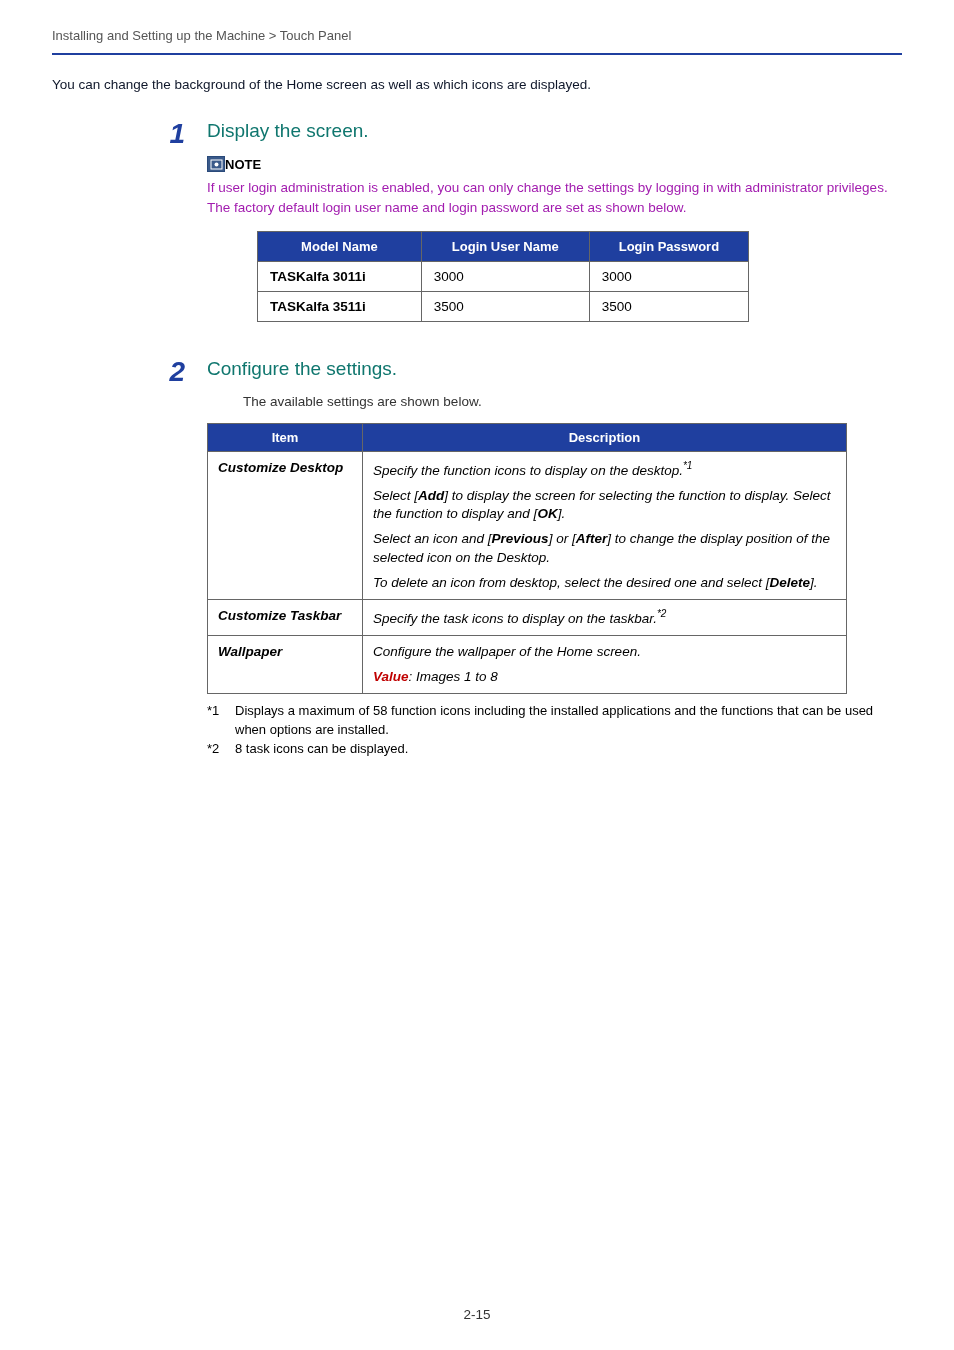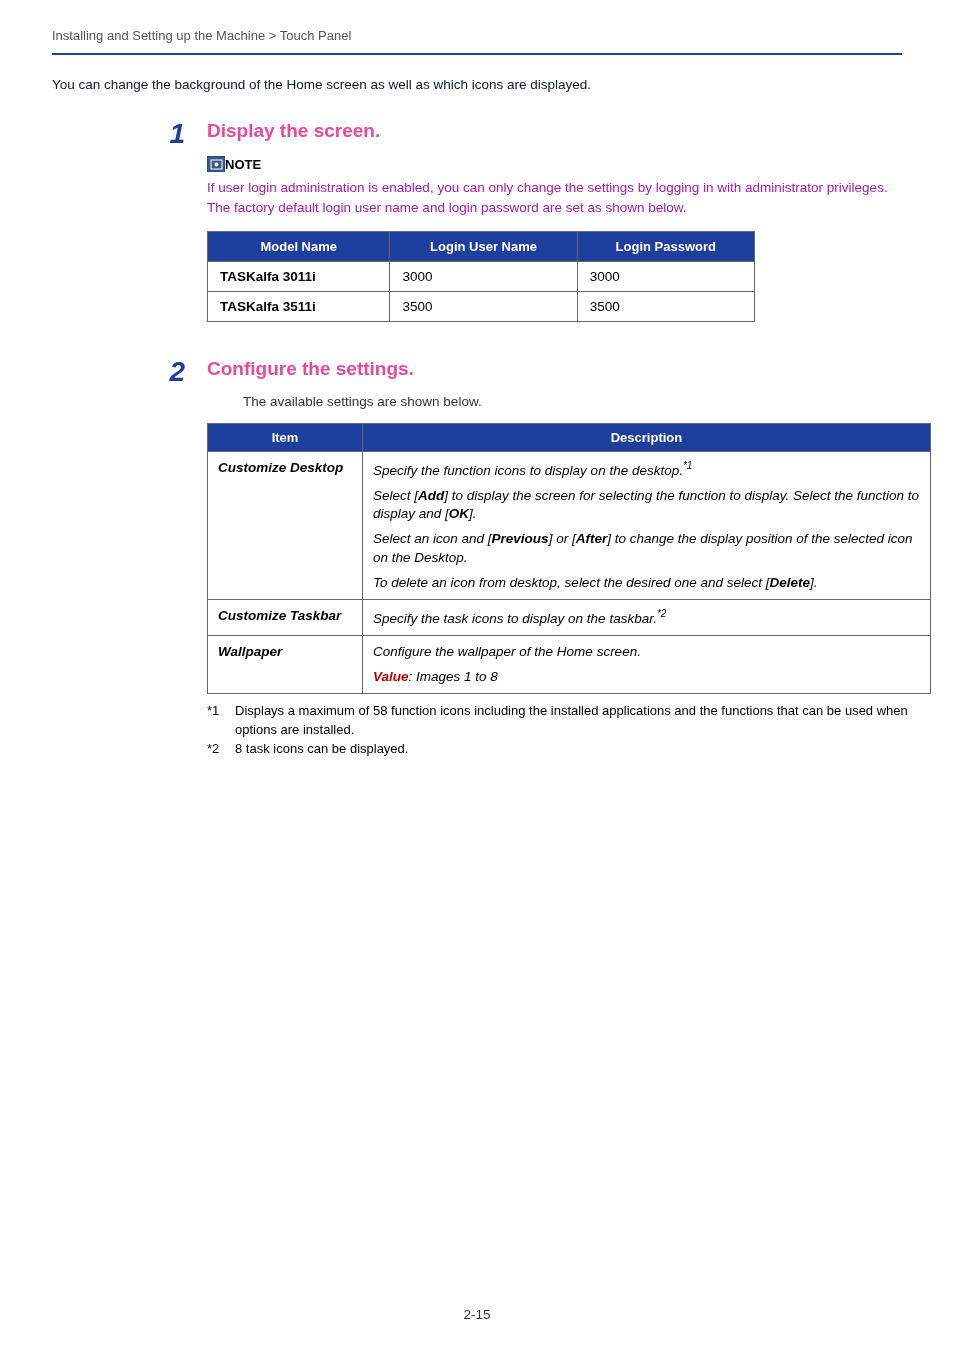--- a/index.html
+++ b/index.html
@@ -49,22 +49,22 @@
       font-family: Arial, sans-serif;
       font-size: 28px;
       font-weight: 900;
       font-style: italic;
       color: #1f3f9f;
       line-height: 1;
     }
     .step-heading {
       font-family: Arial, sans-serif;
       font-size: 19px;
-      font-weight: 700;
-      color: #ec4899;
+      font-weight: 400;
+      color: #0f766e;
       margin-bottom: 14px;
     }
     .step-body {
       flex: 1;
     }
     .substep {
       font-size: 13.5px;
       margin-bottom: 12px;
     }
     .substep .num {
@@ -101,40 +101,41 @@
       padding-right: 10px;
     }
     .plain-text {
       font-size: 13.5px;
       color: #333;
       margin-bottom: 14px;
       margin-left: 36px;
     }
     table.login-table {
       border-collapse: collapse;
-      width: 548px;
+      margin-left: 50px;
+      width: 492px;
     }
     table.login-table th {
       background: #1f3f9f;
       color: #fff;
       font-weight: bold;
       font-size: 13px;
       padding: 7px 8px;
       border: 1px solid #666;
       text-align: center;
     }
     table.login-table td {
       border: 1px solid #666;
       font-size: 13.5px;
       padding: 7px 12px;
     }
     table.login-table td.bold { font-weight: bold; }
     table.settings-table {
       border-collapse: collapse;
-      width: 724px;
+      width: 640px;
       margin-bottom: 8px;
     }
     table.settings-table th {
       background: #1f3f9f;
       color: #fff;
       font-weight: bold;
       font-size: 13px;
       padding: 6px 8px;
       border: 1px solid #666;
       text-align: center;

